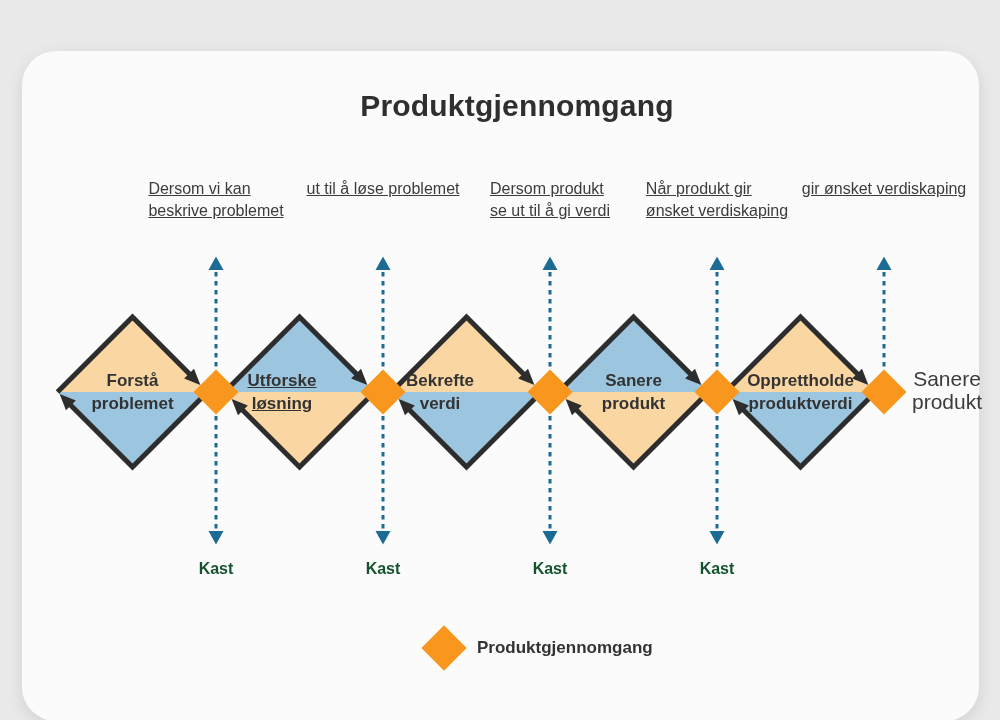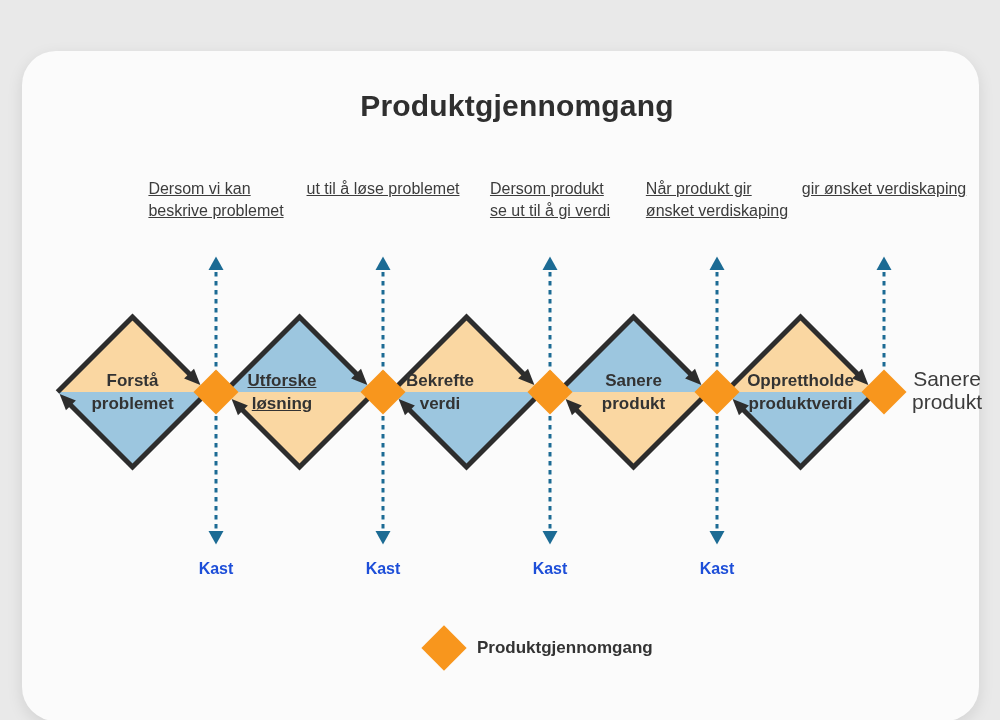--- a/index.html
+++ b/index.html
@@ -15,21 +15,21 @@
         border-radius:34px;box-shadow:0 5px 16px rgba(0,0,0,0.10);}
   #diagram-svg{position:absolute;left:0;top:0;width:1000px;height:720px;}
   .abs{position:absolute;}
   #title{left:517px;top:47px;transform:translateX(-50%);font-size:30px;font-weight:700;
          color:var(--text-dark);white-space:nowrap;letter-spacing:0.2px;}
   .cond-label{top:136px;transform:translateX(-50%);text-align:left;font-size:16px;
               line-height:22px;color:var(--text-label);white-space:nowrap;text-decoration:underline;}
   .phase-label{top:327px;transform:translateX(-50%);text-align:center;font-size:17px;
                font-weight:700;line-height:23px;color:#333;white-space:nowrap;}
   .kast-label{top:518px;transform:translateX(-50%);font-size:16px;font-weight:600;
-              color:#1d4ed8;white-space:nowrap;}
+              color:#14532d;white-space:nowrap;}
   #end-label{left:912px;top:326px;text-align:center;font-size:21px;line-height:22.5px;
              color:var(--text-label);white-space:nowrap;}
   #legend-diamond{left:428px;top:590px;width:32px;height:32px;background:var(--gate-orange);
                   transform:rotate(45deg);}
   #legend-label{left:477px;top:596px;font-size:17px;font-weight:600;color:#333;white-space:nowrap;}
   .line{display:block;}
 </style>
 </head>
 <body>
 

